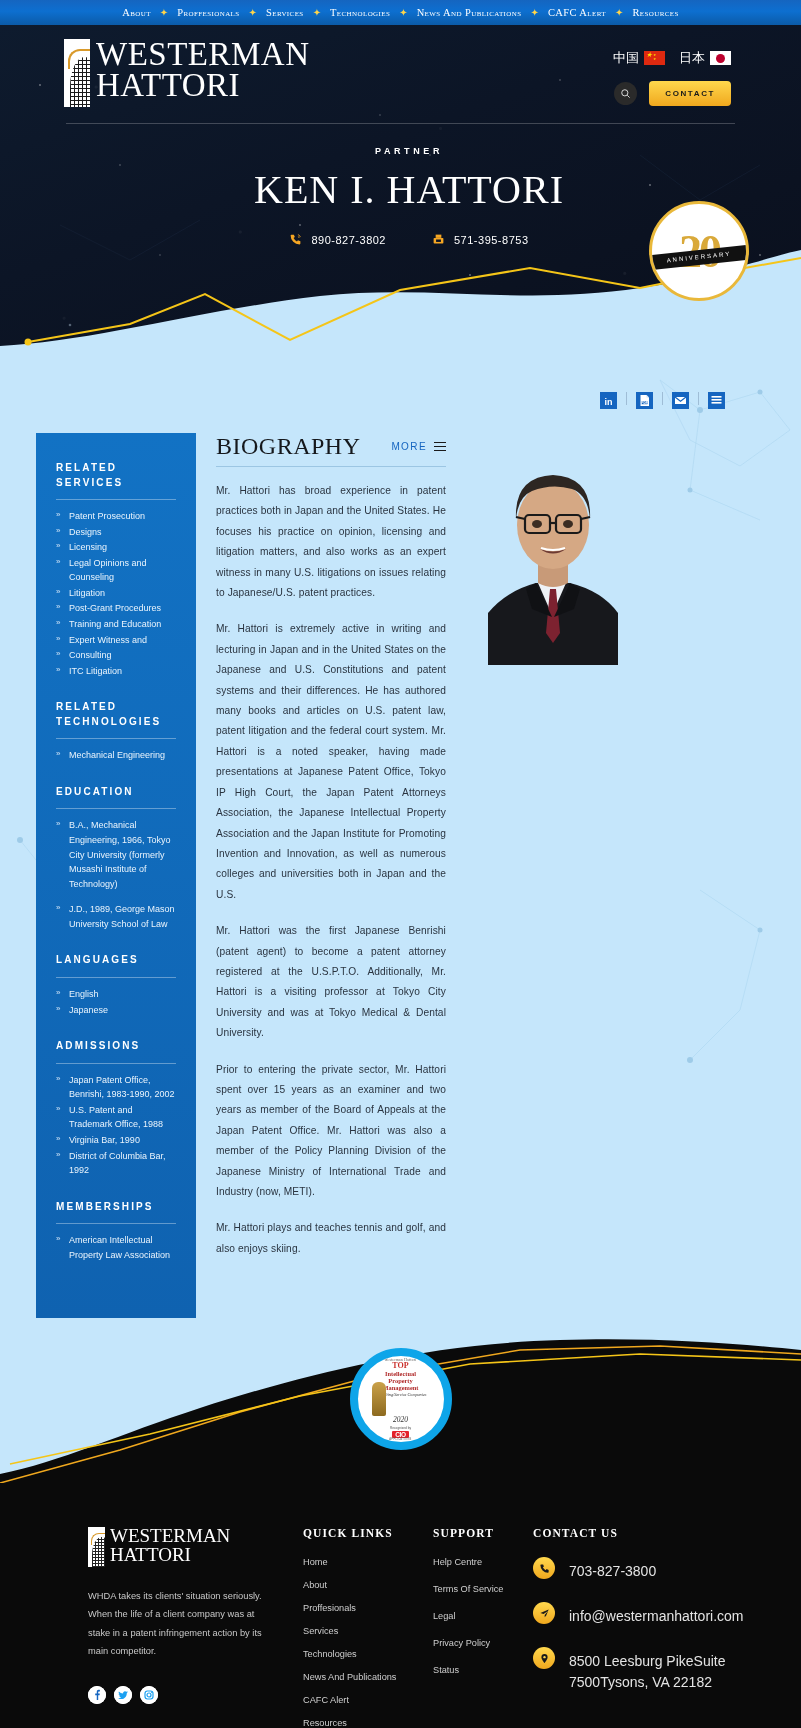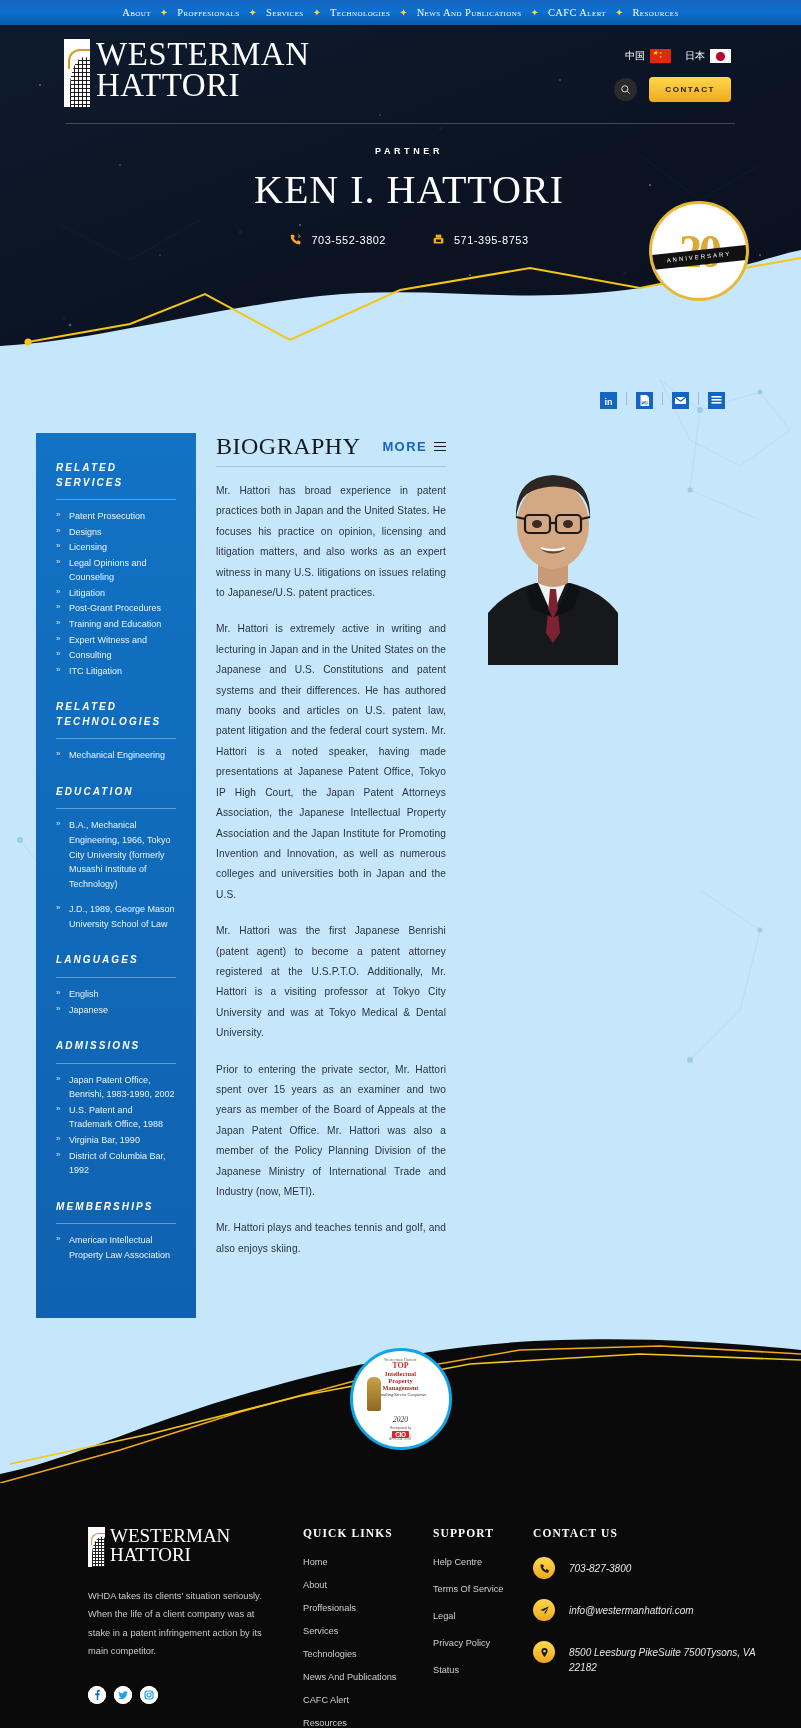--- a/index.html
+++ b/index.html
@@ -72,21 +72,21 @@
   }
   .brand-text {
     font-family:"Liberation Serif", serif;
     font-size:33px; line-height:.95; letter-spacing:.5px;
     color:#fff; font-weight:400;
   }
   .brand-text div:last-child{ font-size:33px; }
 
   .hero-right { display:flex; flex-direction:column; align-items:flex-end; gap:14px; padding-top:10px;}
   .lang-row { display:flex; align-items:center; gap:14px; }
-  .lang { display:flex; align-items:center; gap:5px; font-size:10px; color:#fff; }
+  .lang { display:flex; align-items:center; gap:5px; font-size:13px; color:#fff; }
   .flag-cn { width:21px;height:14px;background:#de2910; position:relative; display:block;}
   .flag-cn:before{content:"★"; position:absolute; color:#ffde00; font-size:7px; left:2px; top:0px;}
   .flag-cn:after{content:"★ ★"; position:absolute; color:#ffde00; font-size:3.2px; left:9px; top:2px; letter-spacing:2px;}
   .flag-jp { width:21px;height:14px;background:#fff; position:relative; display:block;}
   .flag-jp:before{content:""; position:absolute; left:6px;top:3px;width:9px;height:9px;border-radius:50%;background:#bc002d;}
 
   .actions-row { display:flex; align-items:center; gap:12px; }
   .search-btn {
     width:23px;height:23px;border-radius:50%;
     background:#2a2a2a; color:#ddd;
@@ -156,21 +156,21 @@
   }
   
   .sidebar{
     width:160px; margin-left:36px; flex:0 0 160px;
     background:linear-gradient(180deg,#1272c4 0%,#0f62b0 100%);
     padding:28px 20px 34px 20px;
     color:#fff;
   }
   .sb-h{
     font-size:10px; font-weight:bold; letter-spacing:2.1px; color:#fff;
-    margin-bottom:9px; line-height:1.45;font-style:italic;
+    margin-bottom:9px; line-height:1.45;
   }
   .sb-rule{ height:1px; background:rgba(255,255,255,.35); margin-bottom:9px; }
   .sb-list{ list-style:none; margin-bottom:22px; }
   .sb-list li{
     font-size:9px; line-height:1.62; color:#eaf4fd;
     padding-left:13px; position:relative; margin-bottom:1px; cursor:pointer;
   }
   .sb-list li .chev{ position:absolute; left:0; top:0px; color:#cfe4f7; font-size:8px; }
   .sb-list.spaced li{ margin-bottom:11px; }
 
@@ -181,41 +181,41 @@
   }
   .bio-head{
     display:flex; align-items:center; justify-content:space-between;
     margin-bottom:6px;
   }
   .bio-title{
     font-family:"Liberation Serif", serif;
     font-size:24px; color:#15181c; letter-spacing:.5px; font-weight:400;text-align:right;
   }
   .more-wrap{ display:flex; align-items:center; gap:7px; }
-  .more-label{ color:#1565c0; font-size:13px; font-weight:bold; letter-spacing:1.4px;}
+  .more-label{ color:#1565c0; font-size:10px; font-weight:normal; letter-spacing:1.4px;}
   .burger{ display:flex; flex-direction:column; gap:2.5px; cursor:pointer;}
   .burger span{ display:block; width:12px;height:1.6px;background:#1a1a1a;}
   .bio-rule{ height:1px; background:#9cc6e3; margin-bottom:14px; }
   .bio-p{
     font-size:10.2px; line-height:2.0; color:#2a3440; text-align:justify;
     margin-bottom:16px; letter-spacing:.1px;
   }
 
   
   .portrait-col{ width:212px; flex:0 0 212px; padding-right:0; }
   .portrait{
     width:212px; height:232px; position:relative; overflow:hidden;
     background:linear-gradient(180deg,#d9ecfb 0%,#cfe6f8 60%,#1b1b1b 60%, #111 100%);
   }
 
   
   .bottom-cut{ position:relative; width:801px; height:145px; background:#c5e6fb; z-index:3; margin-top:20px;}
   .badge{
     position:absolute; left:50%; transform:translateX(-50%); top:10px;
-    width:102px;height:102px;border-radius:50%;background:#fff;border:3px solid #0ea5e9;
+    width:102px;height:102px;border-radius:50%;background:#fff;border:8px solid #0ea5e9;
     z-index:8; display:flex;flex-direction:column;align-items:center;justify-content:center;
     text-align:center; padding:8px 6px; overflow:hidden;
   }
   .badge .b-top{ font-family:"Liberation Serif",serif; font-size:3.4px; color:#444; letter-spacing:.4px;}
   .badge .b-top10{ font-family:"Liberation Serif",serif; font-size:8px; color:#c9302c; font-weight:bold; line-height:1;}
   .badge .b-main{ font-family:"Liberation Serif",serif; font-size:6.4px; color:#b02a2a; font-weight:bold; line-height:1.12;}
   .badge .b-sub{ font-family:"Liberation Serif",serif; font-size:4.2px; color:#333; font-style:italic; line-height:1.2; margin-top:1px;}
   .badge .b-year{ font-family:"Liberation Serif",serif; font-size:7.5px; color:#333; font-style:italic; margin-top:18px;}
   .badge .b-rec{ font-size:3.2px; color:#555; margin-top:2px;}
   .badge .b-cio{ background:#e4222b; color:#fff; font-weight:bold; font-size:6.5px; padding:0 3px; border-radius:1px; margin-top:1px; letter-spacing:-.3px;}
@@ -241,21 +241,21 @@
   .f-col.quick{ width:130px; }
   .f-col.support{ width:100px; }
   .f-col.contact{ width:230px; }
   .f-h{ font-family:"Liberation Serif",serif; font-size:11.5px; letter-spacing:1.1px; color:#fff; margin-bottom:18px; font-weight:bold;}
   .f-link{ display:block; font-size:9.2px; color:#cfcfcf; text-decoration:none; margin-bottom:13px; cursor:pointer;}
   .f-link.sp{ margin-bottom:17px; }
   .f-ci{ display:flex; align-items:flex-start; gap:14px; margin-bottom:20px; }
   .f-ci-icon{ width:22px;height:22px;border-radius:50%;
     background:linear-gradient(180deg,#ffd84d,#f0a81e);
     display:flex;align-items:center;justify-content:center;color:#1a1a1a;font-size:10px;flex:0 0 auto;}
-  .f-ci-text{ font-size:10px; line-height:1.5; color:#e4e4e4; padding-top:4px;font-style:italic;}
+  .f-ci-text{ font-size:14px; line-height:1.5; color:#e4e4e4; padding-top:4px;}
 </style>
 </head>
 <body>
 
 <div class="page">
 
   <nav class="topnav" id="topnav">
       <a href="#">About</a>
       <span class="navsep">✦</span>
       <a href="#">Proffesionals</a>
@@ -334,21 +334,21 @@
       <div class="eyebrow">PARTNER</div>
       <h1 class="hero-name">KEN I. HATTORI</h1>
       <div class="hero-contacts">
         <span class="hc">
           <span class="ic">
             <svg width="13" height="13" viewBox="0 0 16 16">
                 <path d="M3 2h3l1.2 3-1.6 1.2a9 9 0 004.2 4.2L11 8.8 14 10v3a1 1 0 01-1 1A11 11 0 012 3a1 1 0 011-1z" fill="#f5a623"></path>
                 <path d="M11 2a4.2 4.2 0 013 3M11 4.4a2 2 0 011.5 1.5" stroke="#f5a623" stroke-width="1" fill="none"></path>
               </svg>
           </span>
-          <span>703-552-3802</span>
+          <span>890-827-3802</span>
         </span>
         <span class="hc">
           <span class="ic">
             <svg width="13" height="13" viewBox="0 0 16 16">
                 <rect x="2" y="6" width="12" height="7" rx="1" fill="#f5a623"></rect>
                 <rect x="4.5" y="2" width="7" height="4" fill="#f5a623"></rect>
                 <rect x="5" y="8" width="6" height="3" fill="#0c1526"></rect>
               </svg>
           </span>
           <span>571-395-8753</span>

